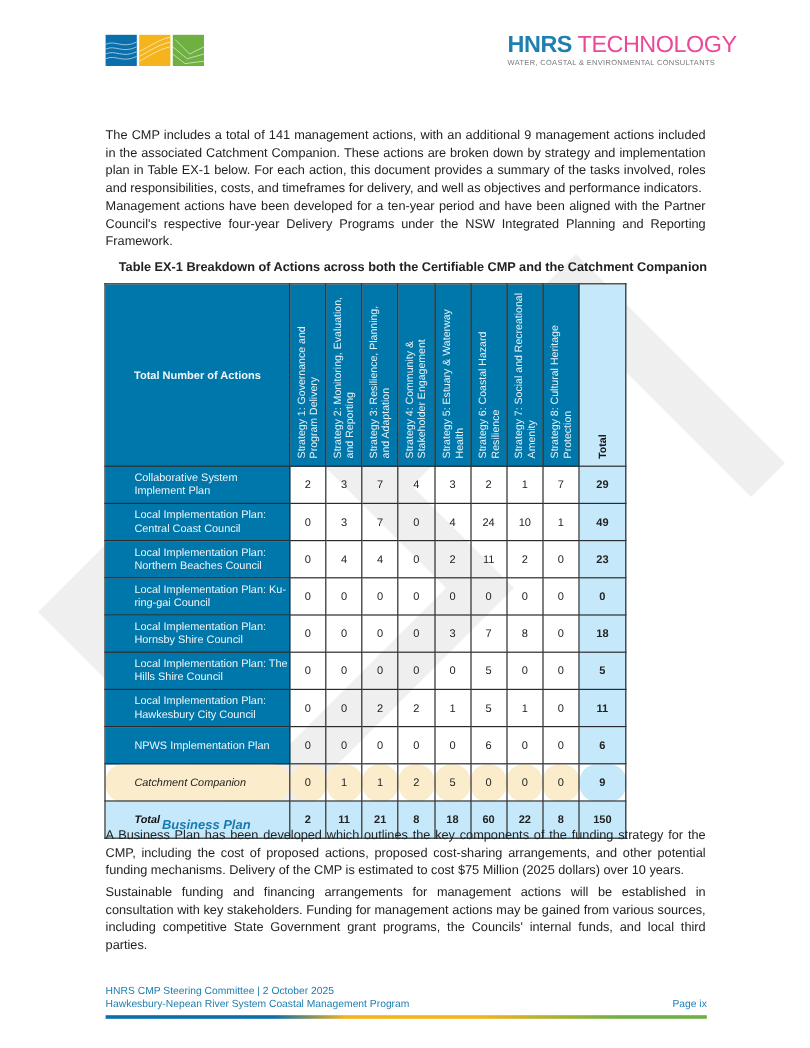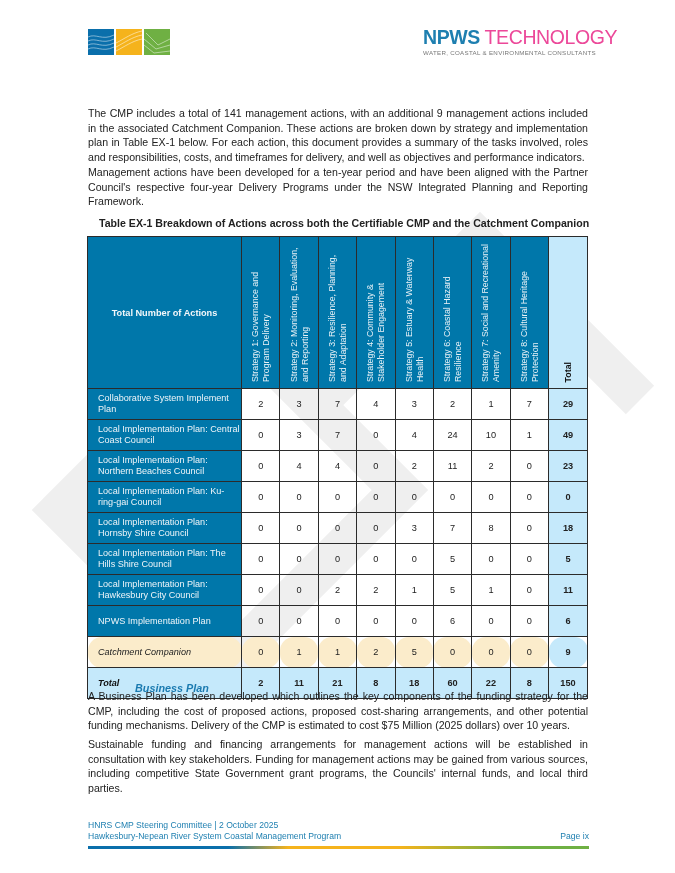--- a/index.html
+++ b/index.html
@@ -8,28 +8,28 @@
   .logo-left{position:absolute;left:88px;top:29px;display:flex;gap:2px;}
   .logo-left .sq{width:26px;height:26px;position:relative;overflow:hidden;}
   .logo-left svg{position:absolute;left:0;top:0;}
   .logo-right{position:absolute;left:423px;top:27px;width:170px;}
   .brand{font-size:19.5px;letter-spacing:-0.4px;color:#1e7fb0;line-height:20px;white-space:nowrap;}
   .brand b{font-weight:bold;}
   .brand span{font-weight:normal;color:#ec4899;}
   .tagline{font-size:6.2px;color:#777;letter-spacing:.3px;margin-top:2px;white-space:nowrap;}
   p.body{position:absolute;left:88px;width:500px;margin:0;font-size:10.6px;line-height:14.6px;text-align:justify;}
   .caption{position:absolute;left:88px;top:217px;font-size:10.6px;font-weight:bold;white-space:nowrap;margin-left:11px;}
-  table.ex{position:absolute;left:87px;top:236px;width:501px;border-collapse:collapse;font-size:9.2px;}
+  table.ex{position:absolute;left:87px;top:236px;width:435px;border-collapse:collapse;font-size:9.2px;}
   table.ex td, table.ex th{border:1px solid #2b2b2b;padding:0;}
   table.ex th{background:#0077aa;color:#e8f2f7;font-weight:normal;height:151px;vertical-align:bottom;}
   table.ex th.corner{width:153px;font-weight:bold;color:#f2f7fa;font-size:9.2px;vertical-align:middle;}
   table.ex th.vert div{writing-mode:vertical-rl;transform:rotate(180deg);text-align:left;line-height:10.5px;padding:6px 0;margin:0 auto;font-size:8.8px;}
   table.ex th.total-h{background:#c5e9fb;color:#111;font-weight:bold;width:38px;}
   table.ex td{height:30px;text-align:center;color:#222;}
-  table.ex td.rowlab{background:#0077aa;color:#eef5f9;text-align:left;padding-left:10px;font-size:9.1px;line-height:11px;margin-top:30px;}
+  table.ex td.rowlab{background:#0077aa;color:#eef5f9;text-align:left;padding-left:24px;font-size:9.1px;line-height:11px;margin-top:30px;}
   table.ex td.tot{background:#c5e9fb;font-weight:bold;margin-left:15px;}
   tr.companion td{background:#fbeccb;border-radius:14px;}
   tr.companion td.rowlab{background:#fbeccb;color:#222;font-style:italic;}
   tr.companion td.tot{background:#c5e9fb;}
   tr.total-row td{background:#c5e9fb;font-weight:bold;}
   tr.total-row td.rowlab{background:#c5e9fb;color:#111;font-style:italic;font-weight:bold;}
   .section-h{position:absolute;left:88px;top:682px;font-size:10.8px;font-weight:bold;font-style:italic;color:#1a7ab0;padding-left:47px;}
   .footer{position:absolute;left:88px;top:820px;width:501px;font-size:8.6px;color:#1e7fb0;line-height:10.5px;}
   .footer .pg{position:absolute;right:0;top:10.5px;}
   .footer-bar{position:absolute;left:88px;top:846px;width:501px;height:3px;background:linear-gradient(90deg,#0a6fab 0%,#0a6fab 28%,#f5b31c 40%,#f5b31c 62%,#6fb043 85%,#6fb043 100%);}
@@ -69,21 +69,21 @@
         <g fill="none" stroke="#fff" stroke-width=".6" opacity=".8">
           <path d="M2 4 L14 16 L26 10"></path>
           <path d="M0 10 L12 20 L26 16"></path>
           <path d="M0 16 L10 24 L26 22"></path>
         </g>
       </svg>
   </div>
 </div>
 
 <div class="logo-right">
-  <div class="brand"><b>NPWS</b> <span>TECHNOLOGY</span></div>
+  <div class="brand"><b>HNRS</b> <span>TECHNOLOGY</span></div>
   <div class="tagline">WATER, COASTAL &amp; ENVIRONMENTAL CONSULTANTS</div>
 </div>
 
 <p class="body" style="top:106px">The CMP includes a total of 141 management actions, with an additional 9 management actions included in the associated Catchment Companion. These actions are broken down by strategy and implementation plan in Table EX-1 below. For each action, this document provides a summary of the tasks involved, roles and responsibilities, costs, and timeframes for delivery, and well as objectives and performance indicators.</p>
 <p class="body" style="top:165px">Management actions have been developed for a ten-year period and have been aligned with the Partner Council's respective four-year Delivery Programs under the NSW Integrated Planning and Reporting Framework.</p>
 
 <div class="caption">Table EX-1 Breakdown of Actions across both the Certifiable CMP and the Catchment Companion</div>
 
 <table class="ex">
   <thead>

